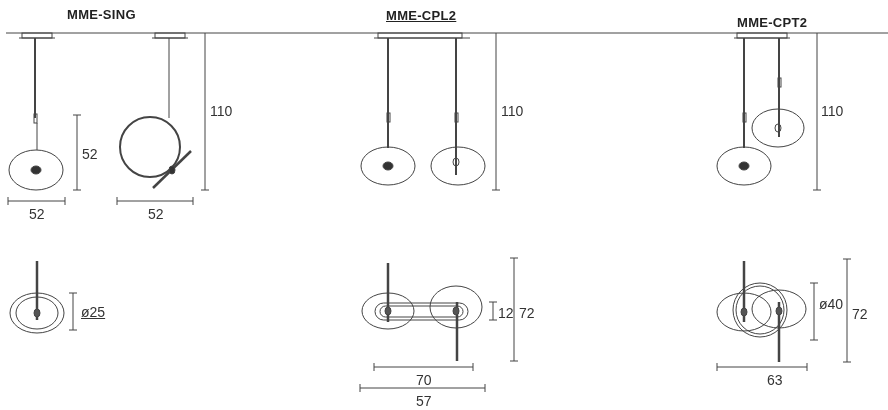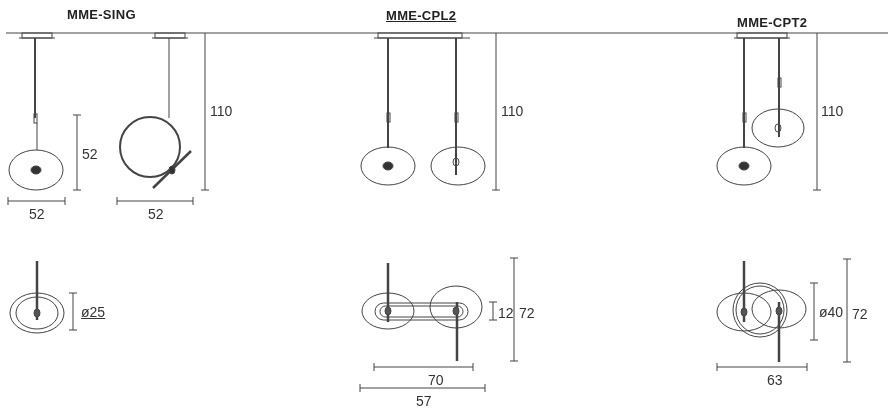--- a/index.html
+++ b/index.html
@@ -134,19 +134,19 @@
 
 <div class="dim" style="left:82px;top:146px;">52</div>
 <div class="dim" style="left:29px;top:206px;">52</div>
 <div class="dim" style="left:148px;top:206px;">52</div>
 <div class="dim" style="left:210px;top:103px;">110</div>
 <div class="dim" style="left:81px;top:304px;text-decoration:underline;">ø25</div>
 
 <div class="dim" style="left:501px;top:103px;">110</div>
 <div class="dim" style="left:498px;top:305px;">12</div>
 <div class="dim" style="left:519px;top:305px;">72</div>
-<div class="dim" style="left:428px;top:372px;">70</div>
+<div class="dim" style="left:416px;top:372px;">70</div>
 <div class="dim" style="left:416px;top:393px;">57</div>
 
 <div class="dim" style="left:821px;top:103px;">110</div>
-<div class="dim" style="left:819px;top:304px;">ø40</div>
+<div class="dim" style="left:819px;top:296px;">ø40</div>
 <div class="dim" style="left:852px;top:306px;">72</div>
 <div class="dim" style="left:755px;top:372px;padding-left:12px;">63</div>
 
 </body></html>

